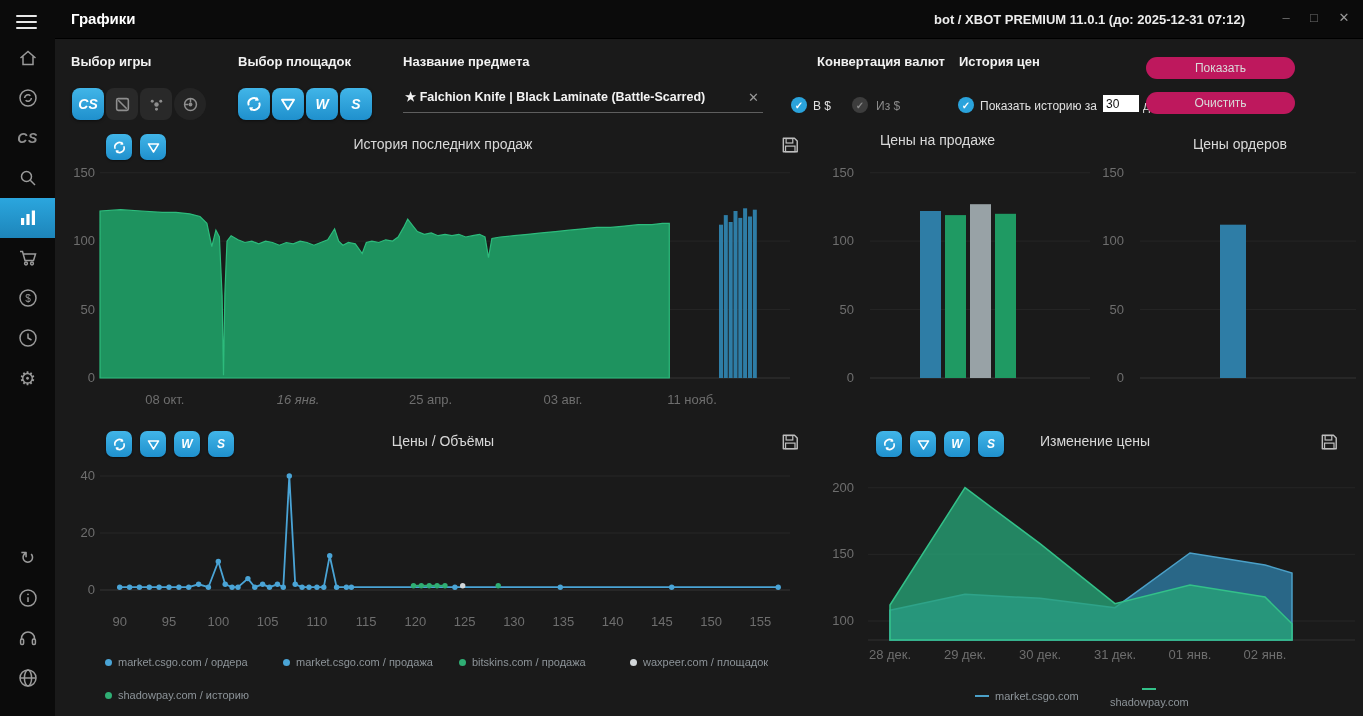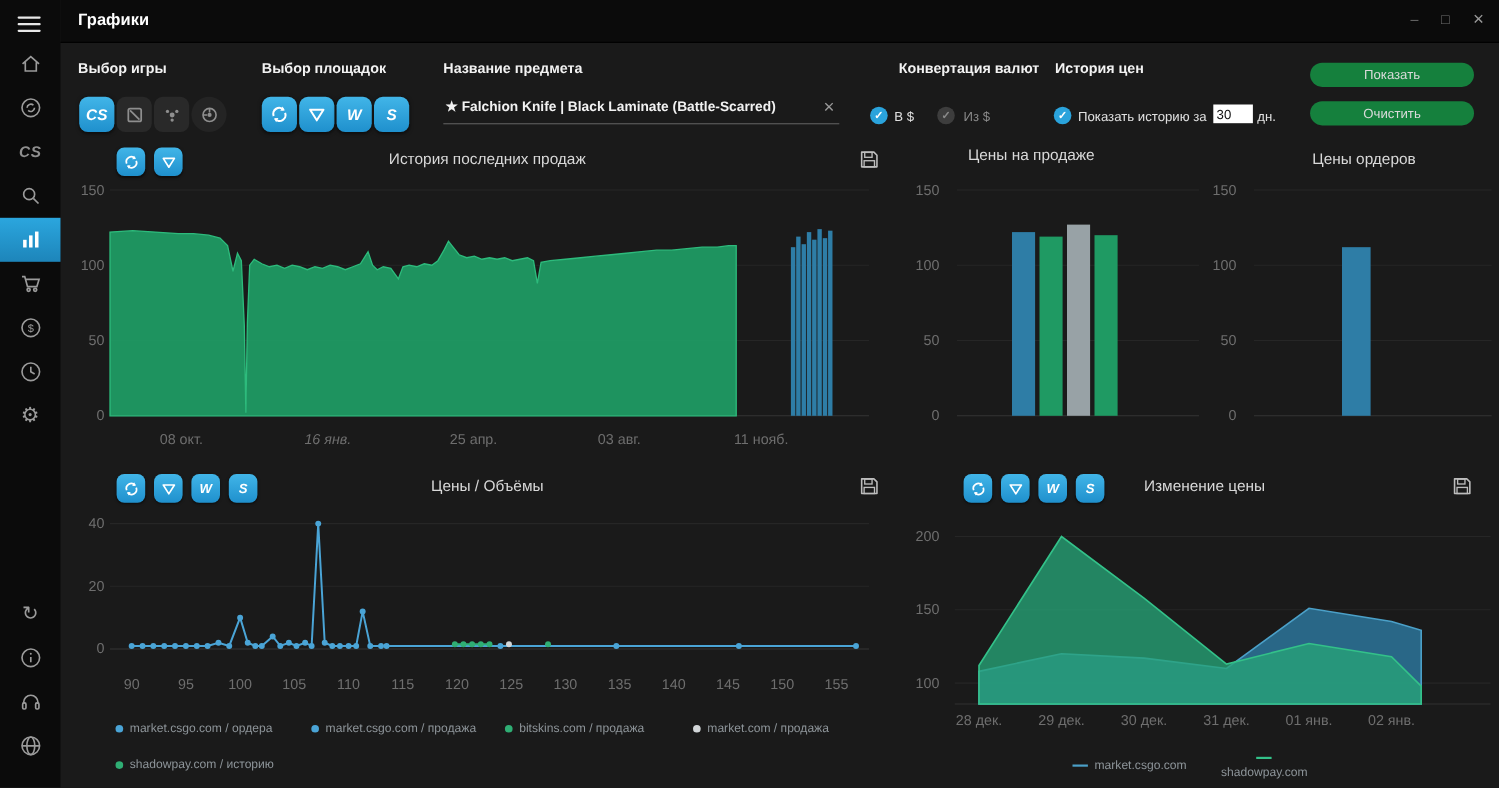--- a/index.html
+++ b/index.html
@@ -38,21 +38,21 @@
                    color:#f2f2f2;font-size:12.5px;font-weight:bold;font-family:inherit;}
   .item-clear{position:absolute;right:4px;top:4px;font-size:13px;color:#9a9a9a;cursor:pointer;}
   .chk{position:absolute;width:16px;height:16px;border-radius:50%;display:flex;align-items:center;justify-content:center;
        font-size:10px;font-weight:bold;cursor:pointer;}
   .chk.on{background:#2aa3dc;color:#fff;}
   .chk.off{background:#3d3d3d;color:#8a8a8a;}
   .chk-label{position:absolute;font-size:12px;color:#e0e0e0;}
   .chk-label.dim{color:#8b8b8b;}
   .days-input{position:absolute;left:1103px;top:95px;width:30px;height:15px;border:none;background:#fff;color:#111;
               font-size:12px;font-family:inherit;padding:1px 3px;outline:none;}
-  .tbtn{position:absolute;left:1191px;width:149px;height:22px;background:#15803d;border:none;border-radius:11px;
+  .tbtn{position:absolute;left:1146px;width:149px;height:22px;background:#be185d;border:none;border-radius:11px;
         color:#dadada;font-size:12px;font-family:inherit;cursor:pointer;}
   
   .chart{position:absolute;}
   .chart svg{position:absolute;top:0;}
   .labels{position:absolute;left:0;top:0;width:100%;height:100%;pointer-events:none;}
   .chart-title{position:absolute;font-size:14px;color:#d9d9d9;text-align:center;}
   .savebtn{position:absolute;width:28px;height:28px;background:transparent;border:none;cursor:pointer;padding:0;}
   .savebtn svg{width:20px;height:20px;}
   .axis-ylabel{position:absolute;text-align:right;font-size:13px;line-height:18px;color:#6e6e6e;}
   .axis-xlabel{position:absolute;text-align:center;font-size:13px;line-height:16px;color:#6e6e6e;}
@@ -144,20 +144,21 @@
     <svg viewBox="0 0 22 22">
         <circle cx="11" cy="11" r="8"></circle>
         <ellipse cx="11" cy="11" rx="3.6" ry="8"></ellipse>
         <path d="M3.2 11 H18.8"></path>
       </svg>
   </div>
 </div>
 
 <div class="titlebar">
   <div class="tb-title">Графики</div>
+  <div class="tb-right">bot / XBOT PREMIUM 11.0.1 (до: 2025-12-31 07:12)</div>
   <div class="wbtn" style="right:66px">–</div>
   <div class="wbtn" style="right:38px">□</div>
   <div class="wbtn close" style="right:8px">✕</div>
 </div>
 
 <div class="ctl-label" style="left:71px">Выбор игры</div>
 <div class="ctl-label" style="left:238px">Выбор площадок</div>
 <div class="ctl-label" style="left:403px">Название предмета</div>
 <div class="ctl-label" style="left:817px">Конвертация валют</div>
 <div class="ctl-label" style="left:959px">История цен</div>
@@ -445,21 +446,21 @@
       <div class="legend-item" style="left: 228px; top: 192px;">
         <span class="legend-dot" style="background: rgb(74, 164, 214);"></span>
         <span>market.csgo.com / продажа</span>
       </div>
       <div class="legend-item" style="left: 404px; top: 192px;">
         <span class="legend-dot" style="background: rgb(47, 174, 116);"></span>
         <span>bitskins.com / продажа</span>
       </div>
       <div class="legend-item" style="left: 575px; top: 192px;">
         <span class="legend-dot" style="background: rgb(210, 214, 216);"></span>
-        <span>market.com / продажа</span>
+        <span>waxpeer.com / площадок</span>
       </div>
       <div class="legend-item" style="left: 50px; top: 225px;">
         <span class="legend-dot" style="background: rgb(47, 174, 116);"></span>
         <span>shadowpay.com / историю</span>
       </div>
     </div>
 </div>
 
 <div class="chart" id="c5" style="left:810px;top:462px;width:553px;height:254px">
   <svg id="svg-c5" style="left:50px" width="503" height="185">

